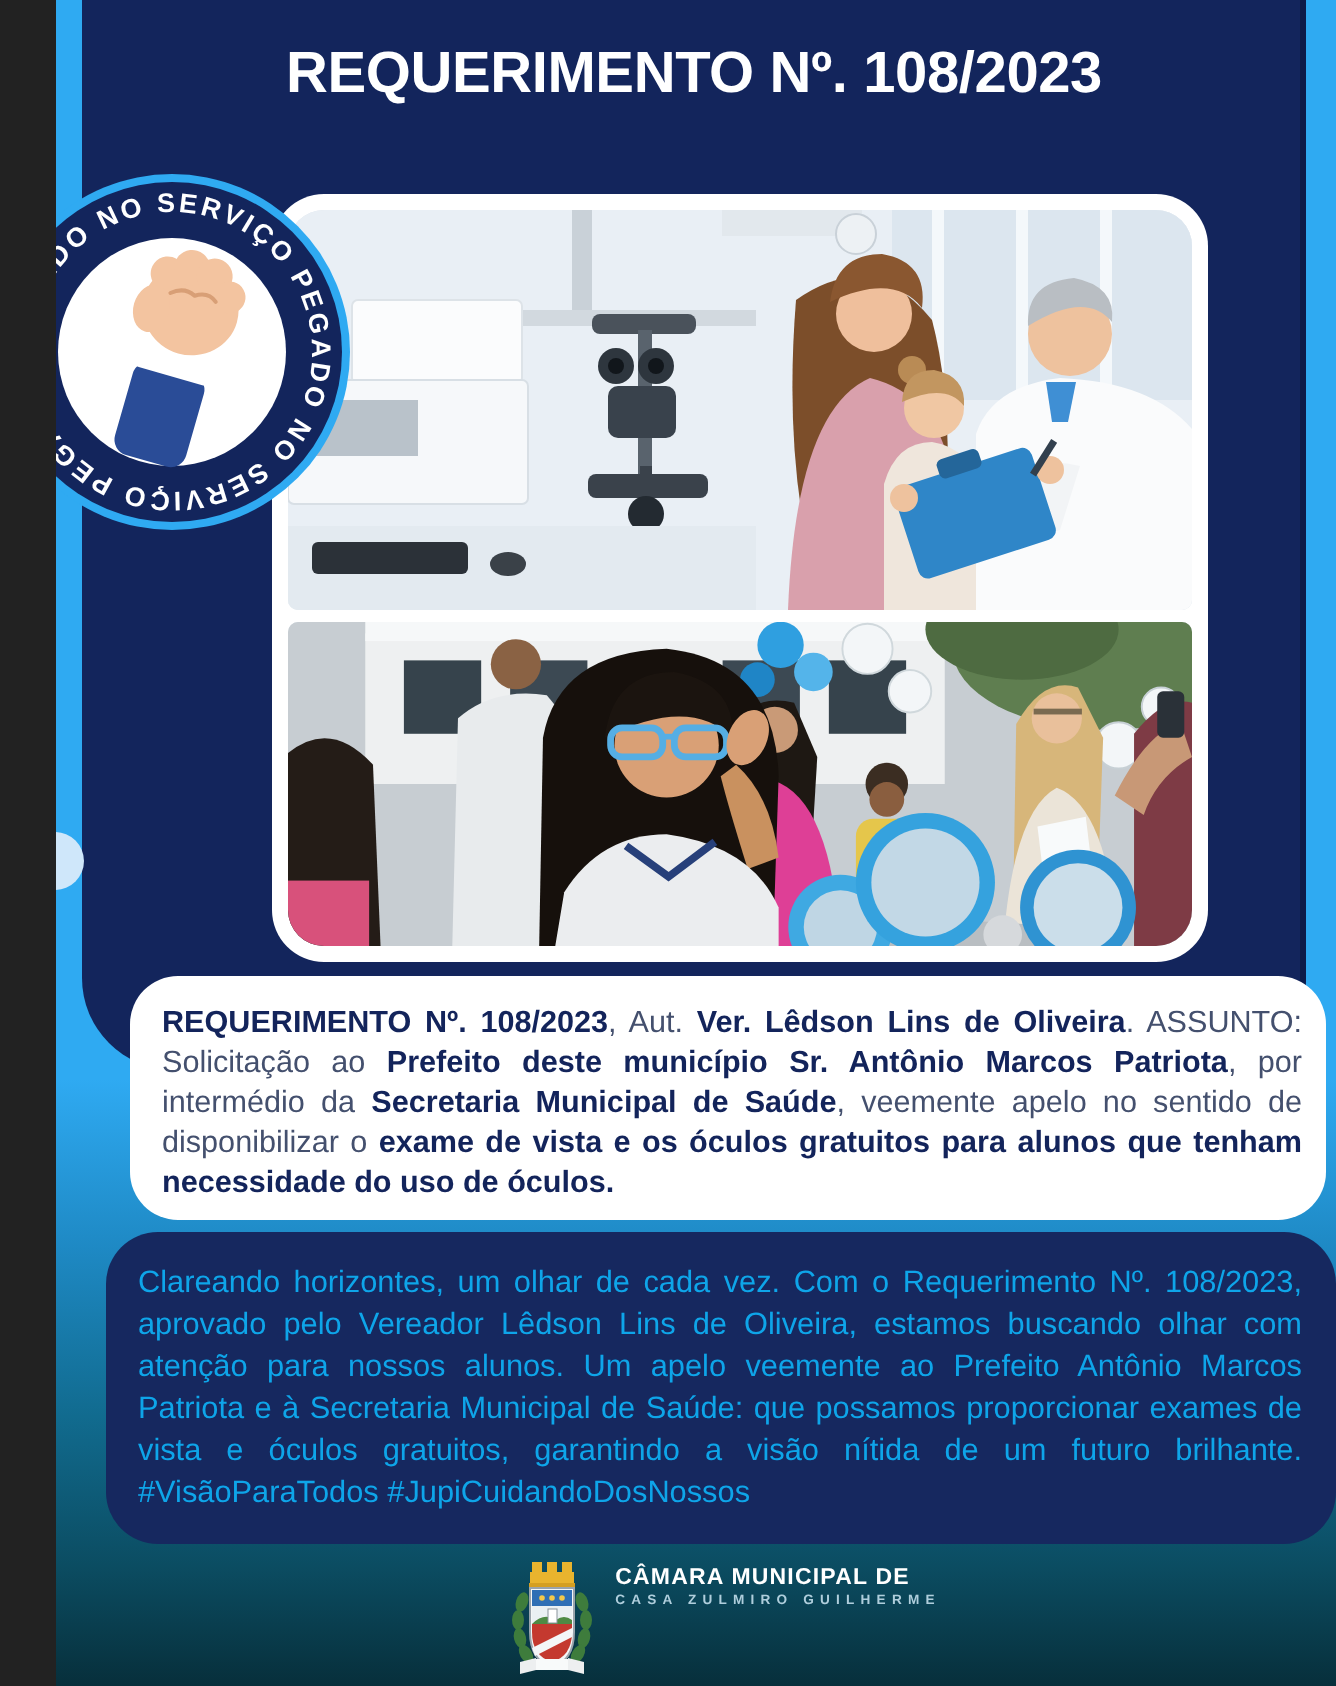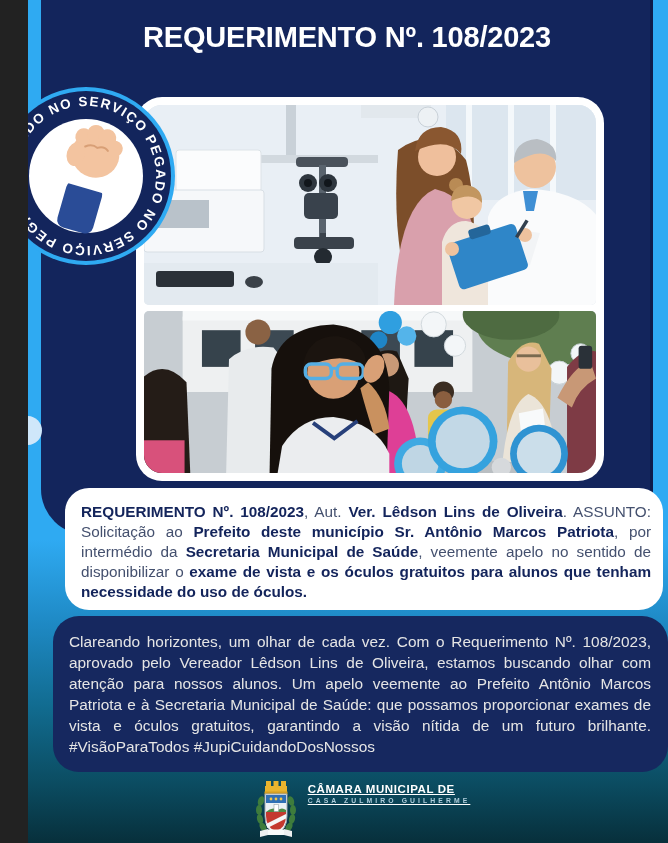--- a/index.html
+++ b/index.html
@@ -42,28 +42,28 @@
   .request-card p{
     margin:0;text-align:justify;font-size:15.3px;line-height:20px;color:#44506E;
   }
   .request-card p b{color:#13245B;}
   .caption-box{
     position:absolute;left:25px;top:616px;width:615px;height:156px;
     background:#16285F;border-radius:26px;box-sizing:border-box;
     padding:15px 17px 0 16px;
   }
   .caption-box p{
-    margin:0;text-align:justify;font-size:15.4px;line-height:21px;color:#e5e5e5;
+    margin:0;text-align:justify;font-size:15.4px;line-height:21px;color:#0ea5e9;
   }
   .footer{
     position:absolute;left:0;top:779px;width:668px;
     display:flex;justify-content:center;align-items:flex-start;gap:10px;
   }
   .crest{width:44px;height:60px;}
-  .footer-text{display:flex;flex-direction:column;align-items:flex-start;color:#FFFFFF;text-decoration:underline;}
+  .footer-text{display:flex;flex-direction:column;align-items:flex-start;color:#FFFFFF;}
   .footer-org{font-size:11.5px;font-weight:700;letter-spacing:0.6px;margin-top:4px;}
   .footer-city{font-size:40px;font-weight:700;letter-spacing:1px;line-height:0.92;}
   .footer-tagline{font-size:6.8px;font-weight:700;letter-spacing:3.1px;color:#AFCEDC;margin-top:2px;}
 </style>
 </head>
 <body>
 
 <div class="canvas">
 
   <div class="main-card">

